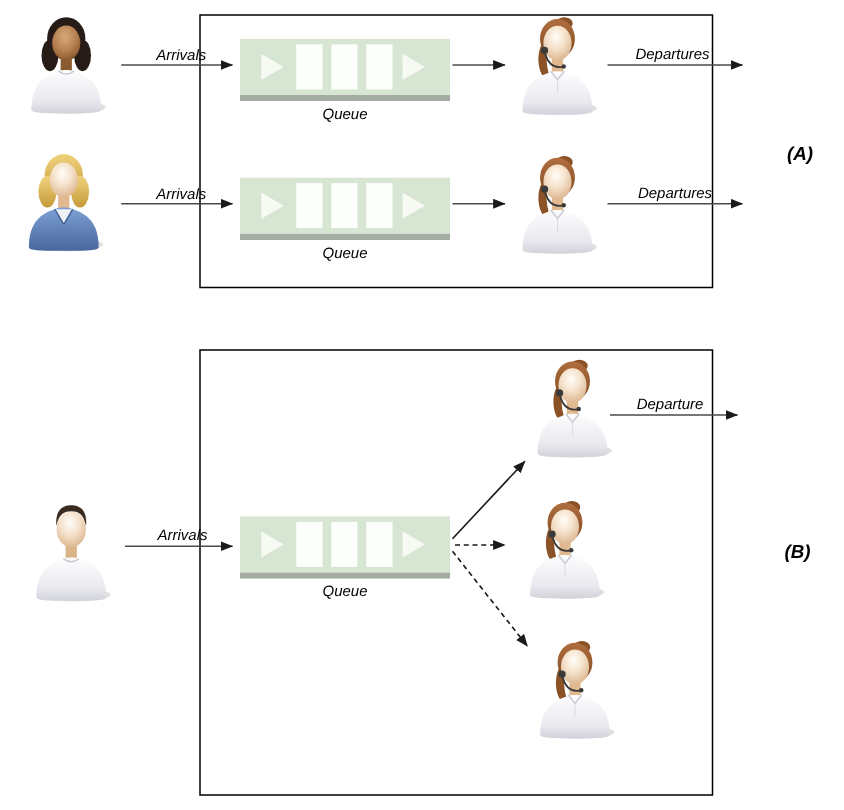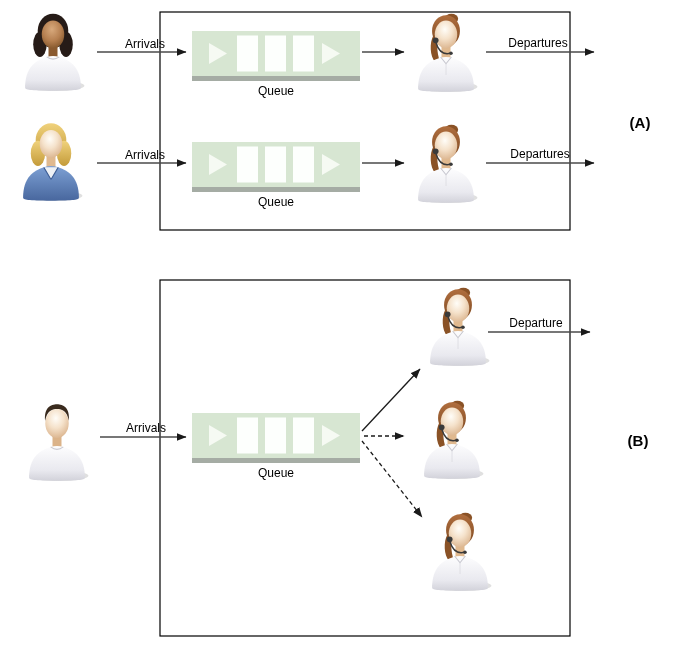--- a/index.html
+++ b/index.html
@@ -2,20 +2,21 @@
 <html><head>
 <meta charset="utf-8">
 <style>
   html,body{margin:0;padding:0;background:#ffffff;}
   .canvas{
     position:relative;
     width:675px;height:648px;
     background:#ffffff;
     font-family:"Liberation Sans", sans-serif;
     overflow:hidden;
+    font-style:italic;
   }
   svg text{
     font-family:"Liberation Sans", sans-serif;
     font-size:12px;
     fill:#000000;
   }
   svg text.section-tag{
     font-size:15px;
     font-weight:bold;
   }

